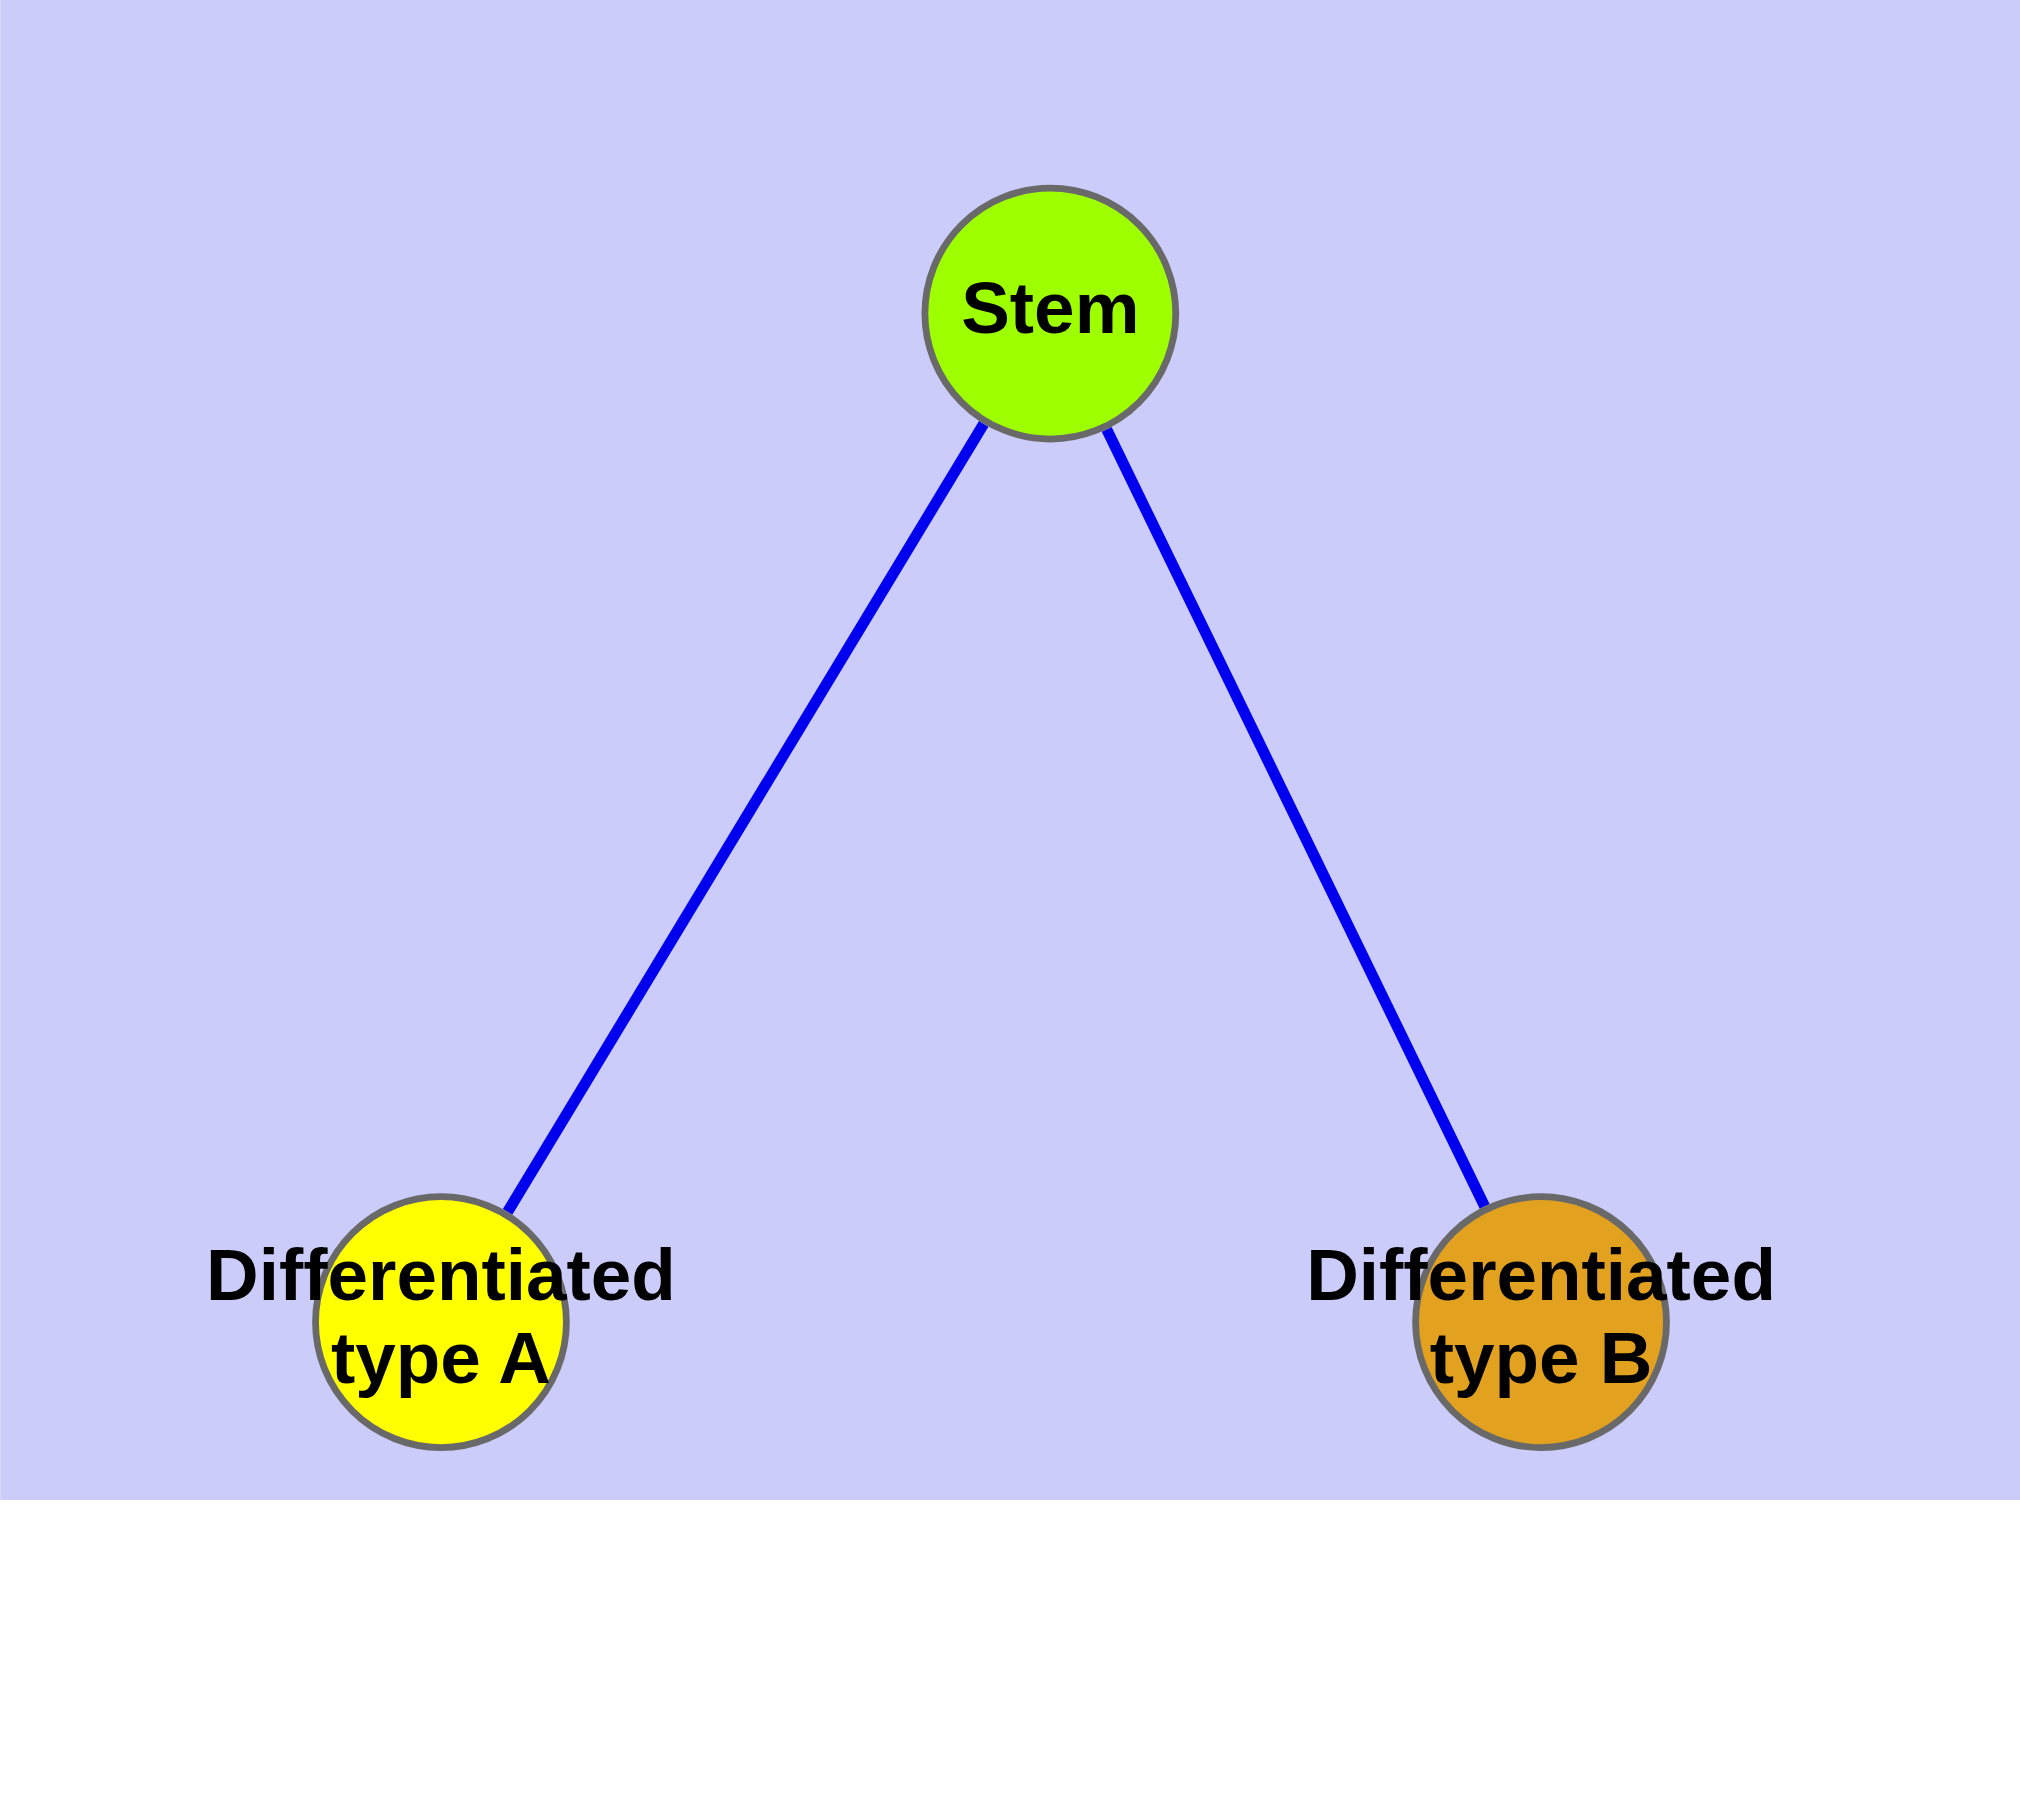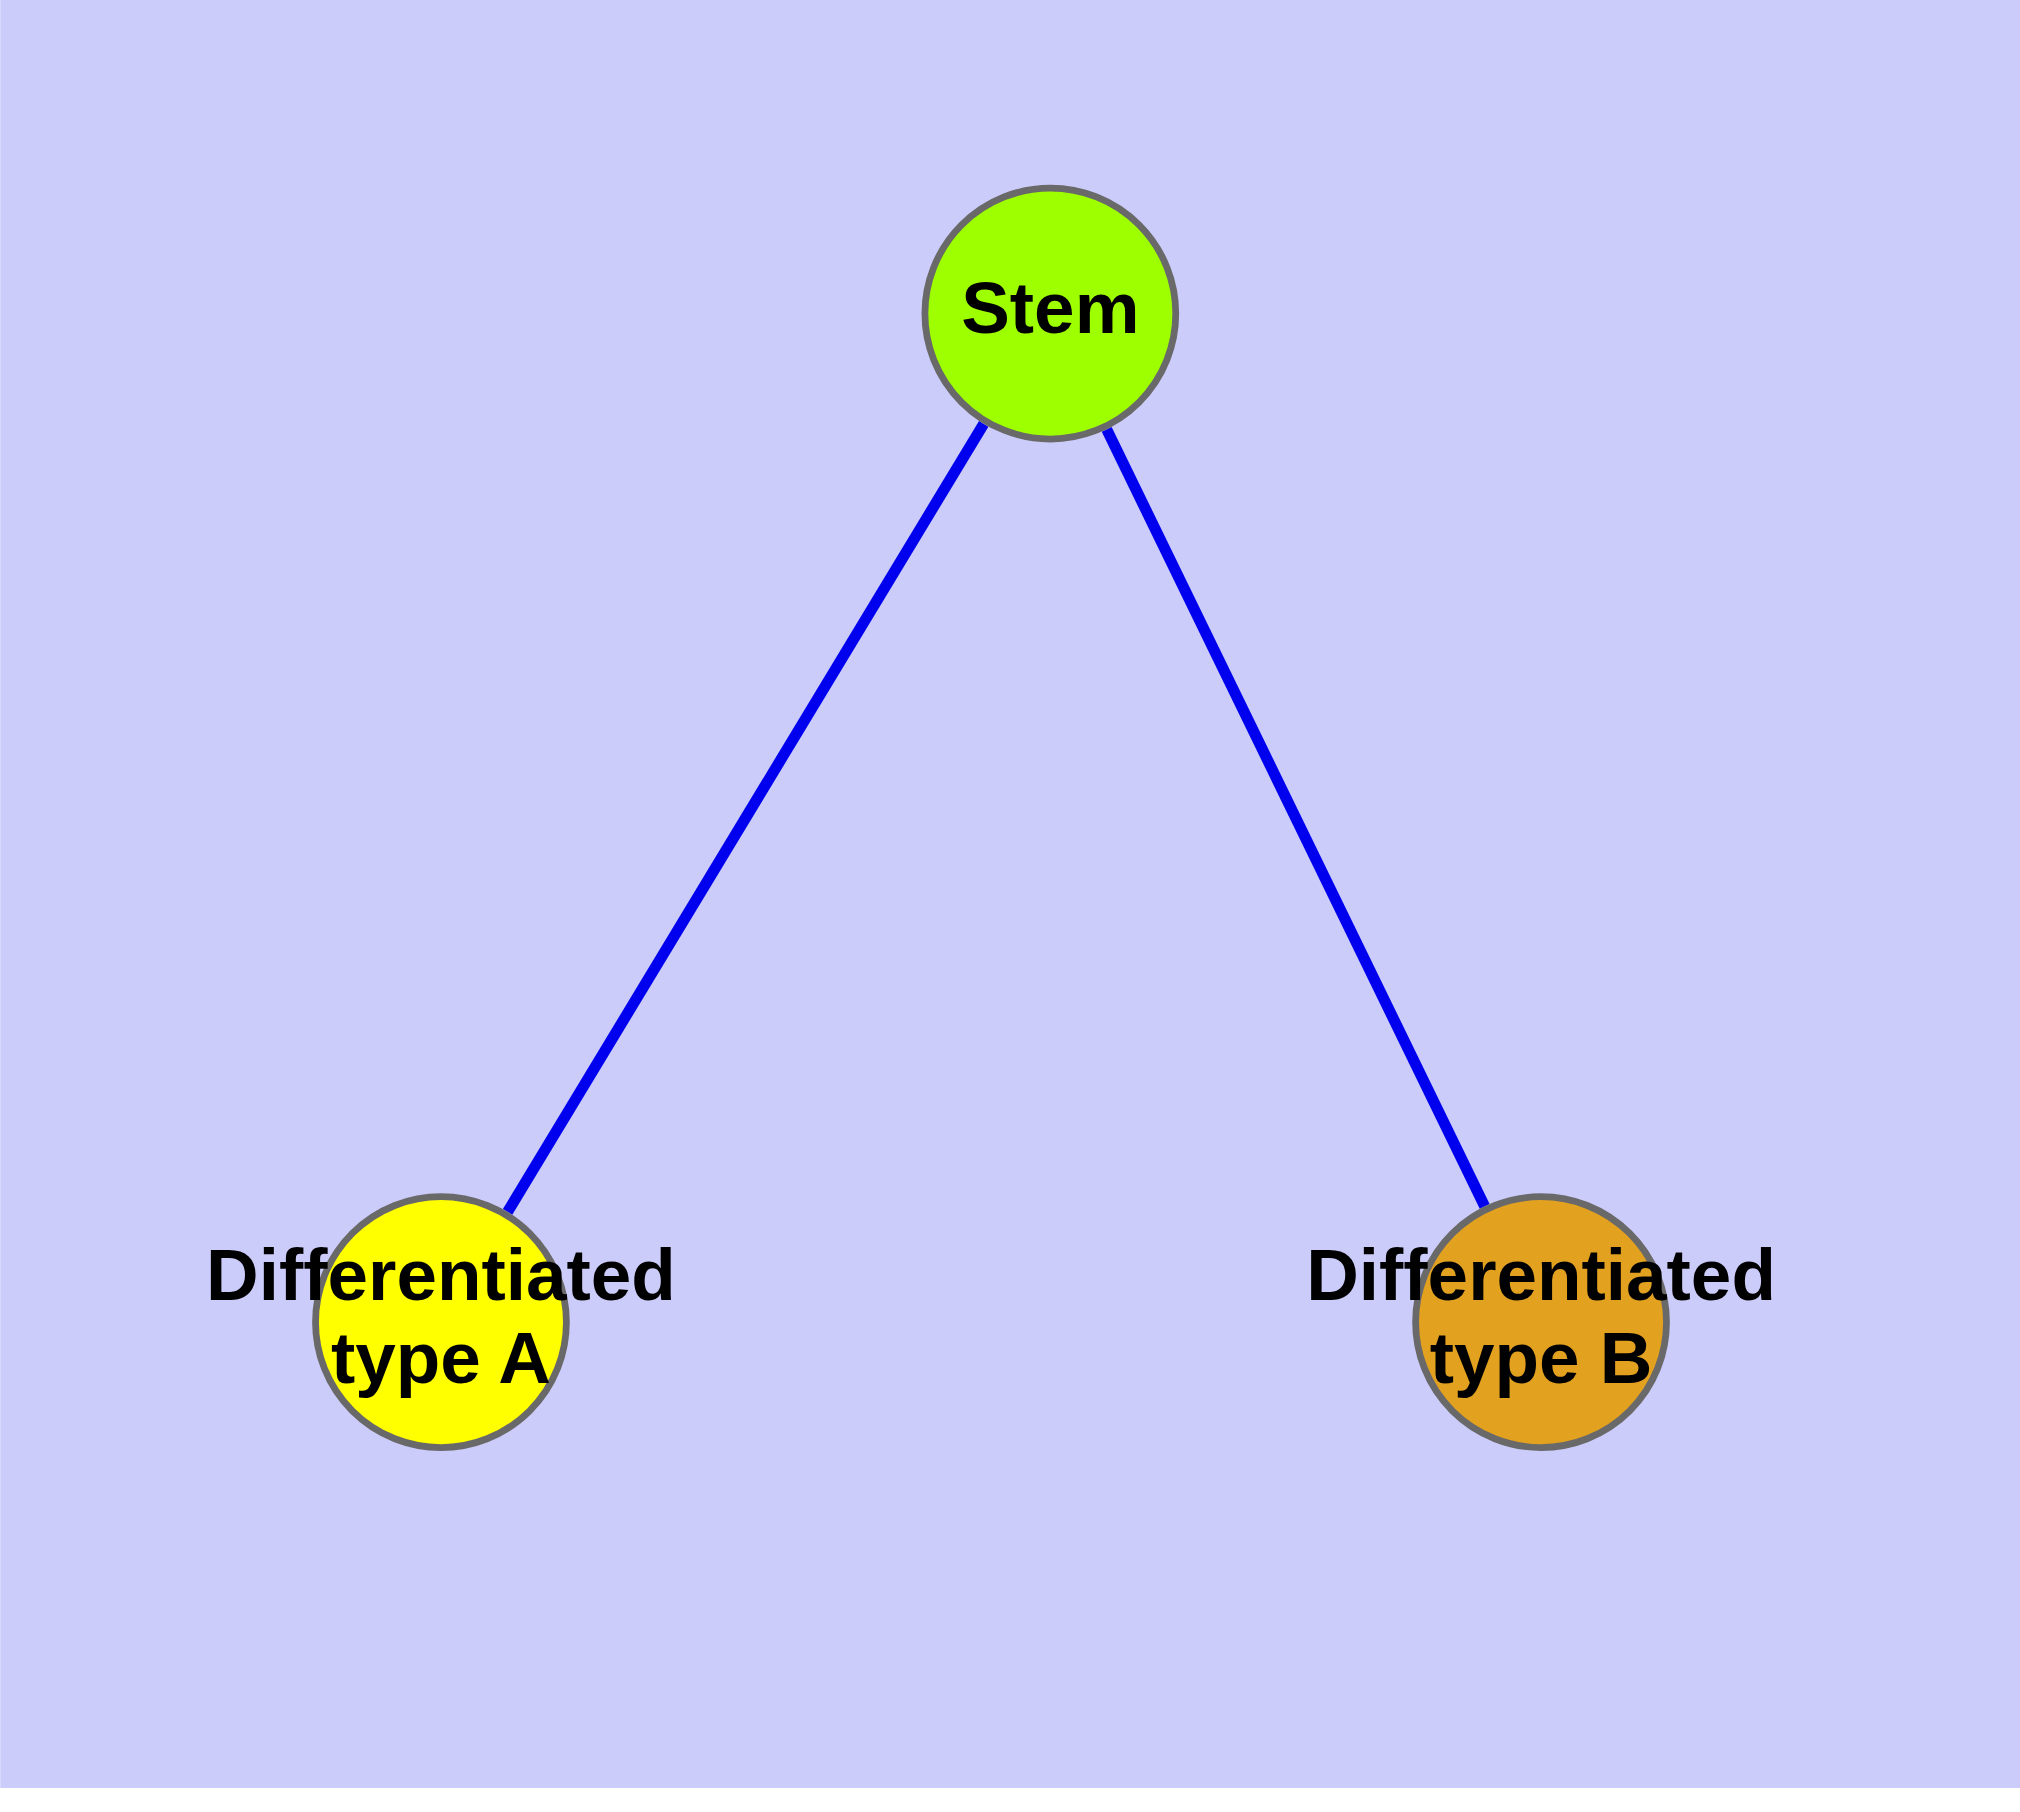--- a/index.html
+++ b/index.html
@@ -3,21 +3,21 @@
 <meta charset="utf-8">
 <style>
   html, body {
     margin: 0;
     padding: 0;
     background: #ffffff;
   }
   #stage {
     position: relative;
     width: 2021px;
-    height: 1788px;
+    height: 1500px;
     overflow: hidden;
     font-family: "Liberation Sans", sans-serif;
   }
   #graph-canvas {
     position: absolute;
     left: 0;
     top: 0;
     width: 2021px;
     height: 1812px;
     display: block;

